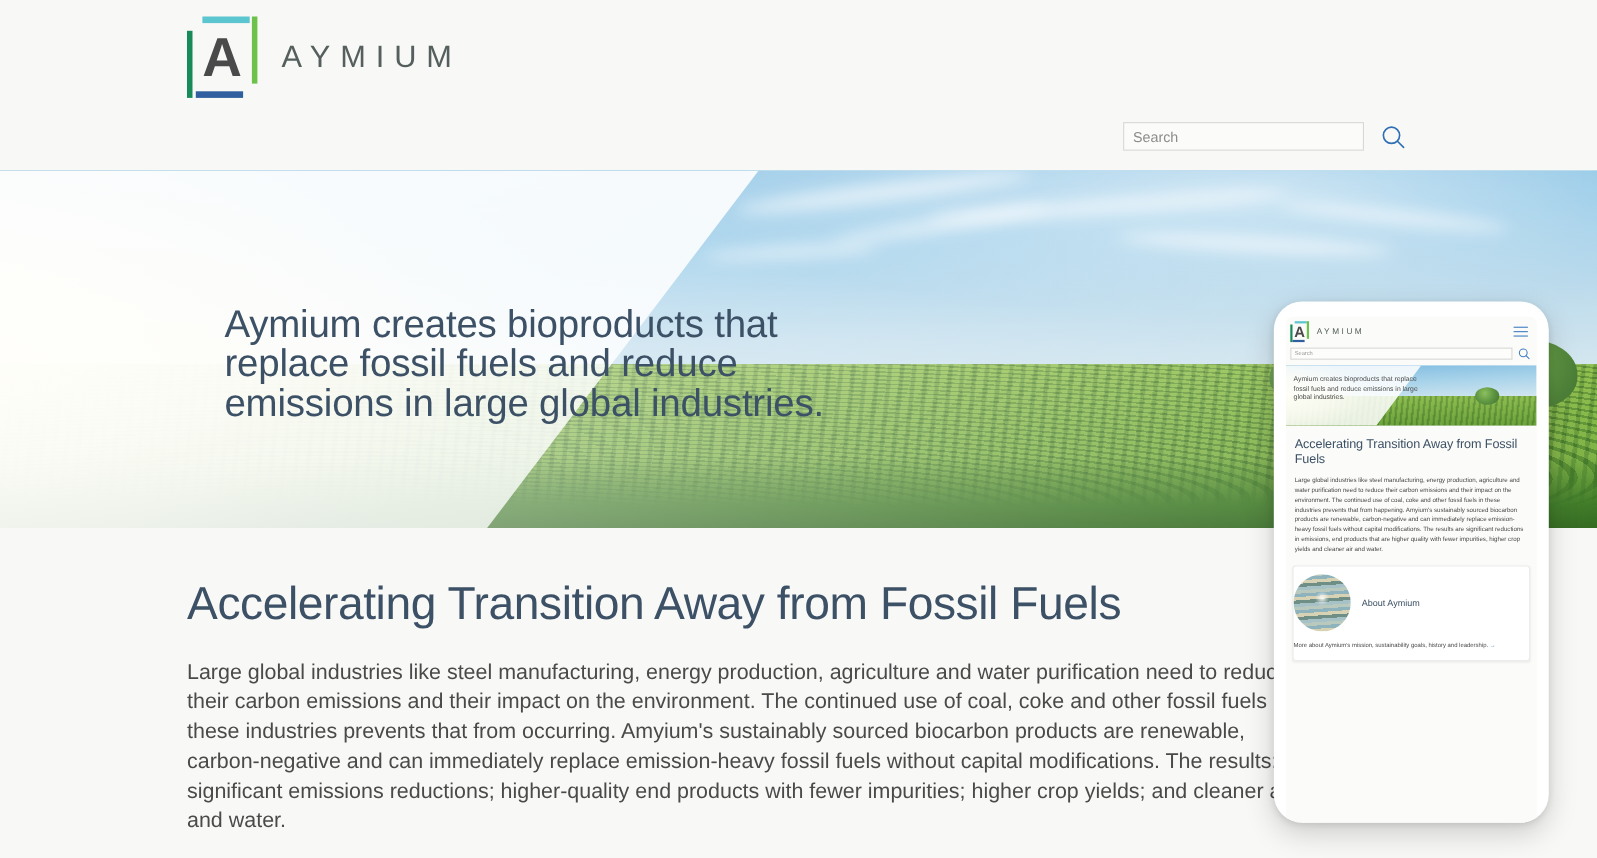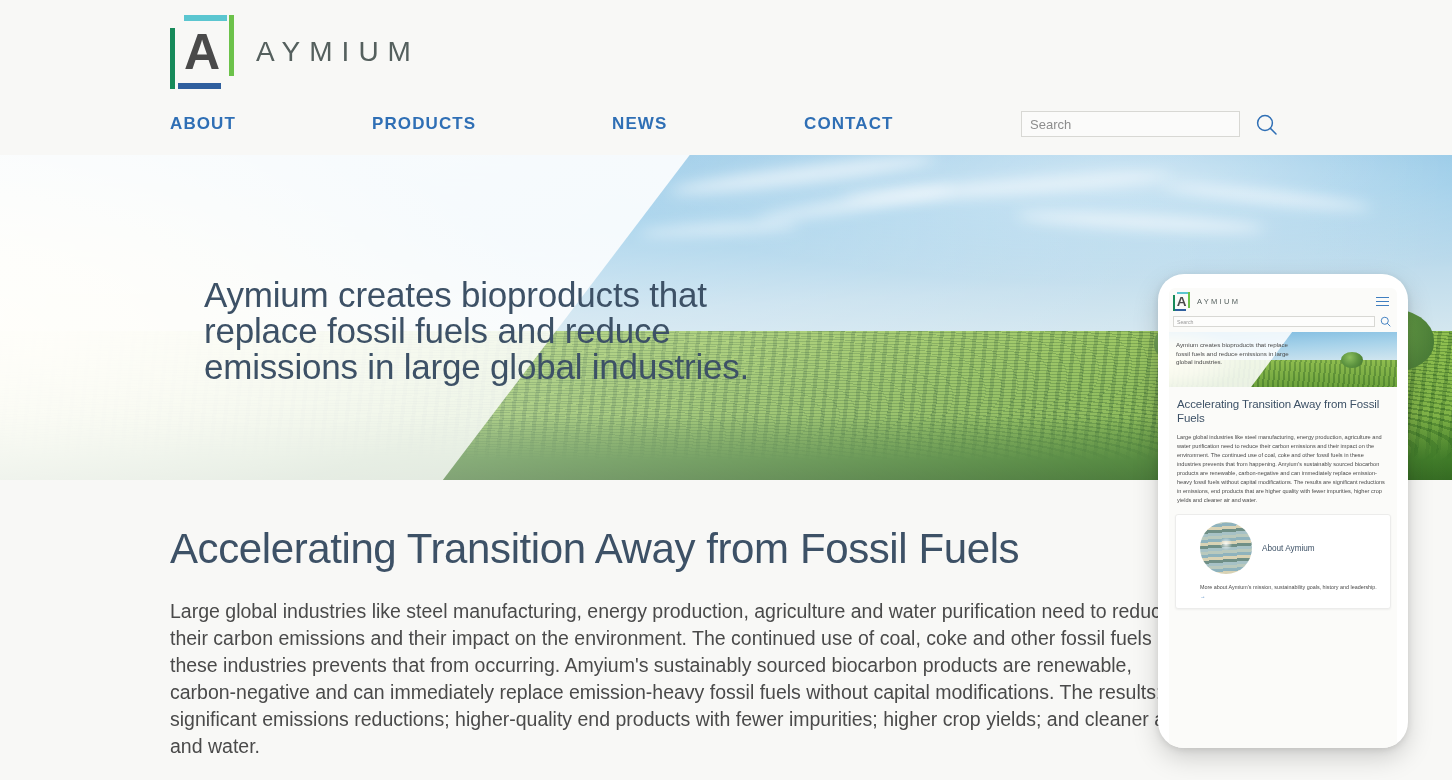--- a/index.html
+++ b/index.html
@@ -339,21 +339,21 @@
   }
   .m-para {
     margin-top: 8px; font-size: 5.6px; line-height: 1.62; color: #4a4a4a;
   }
 
   .m-card {
     margin: 9px 6px 0 6px;
     background: #ffffff;
     border: 0.7px solid #ececeb;
     border-radius: 3px;
-    padding: 7px 8px 8px 24px;
+    padding: 7px 8px 8px 0;
     box-shadow: 0 1px 2px rgba(0,0,0,.05);
   }
   .m-card-top { display: flex; align-items: center; gap: 10px; }
   .m-thumb { width: 52px; height: 52px; border-radius: 50%; flex: 0 0 auto; }
   .thumb-water {
     background:
       radial-gradient(circle at 50% 42%, rgba(255,255,255,.88) 0%, rgba(255,255,255,0) 16%),
       repeating-linear-gradient(176deg,
         #b9c9bd 0px, #b9c9bd 3px,
         #8fb3bd 3px, #8fb3bd 6px,
@@ -385,26 +385,20 @@
       <div class="logo-mark">
         <span class="logo-bar bar-top"></span>
         <span class="logo-bar bar-right"></span>
         <span class="logo-bar bar-bottom"></span>
         <span class="logo-bar bar-left"></span>
         <span class="logo-letter">A</span>
       </div>
       <div class="wordmark">AYMIUM</div>
     </div>
 
-    <nav class="main-nav">
-      <a class="nav-link nav-about" href="#">ABOUT</a>
-      <a class="nav-link nav-products" href="#">PRODUCTS</a>
-      <a class="nav-link nav-news" href="#">NEWS</a>
-      <a class="nav-link nav-contact" href="#">CONTACT</a>
-    </nav>
 
     <div class="search-area">
       <input class="search-input" type="text" placeholder="Search" style="">
       <button class="search-btn">
         <svg width="23" height="23" viewBox="0 0 23 23">
           <circle cx="10" cy="10" r="7.4" fill="none" stroke="#2f6fb5" stroke-width="1.5"></circle>
           <line x1="15.4" y1="15.4" x2="21" y2="21" stroke="#2f6fb5" stroke-width="1.5" stroke-linecap="round"></line>
         </svg>
       </button>
     </div>

